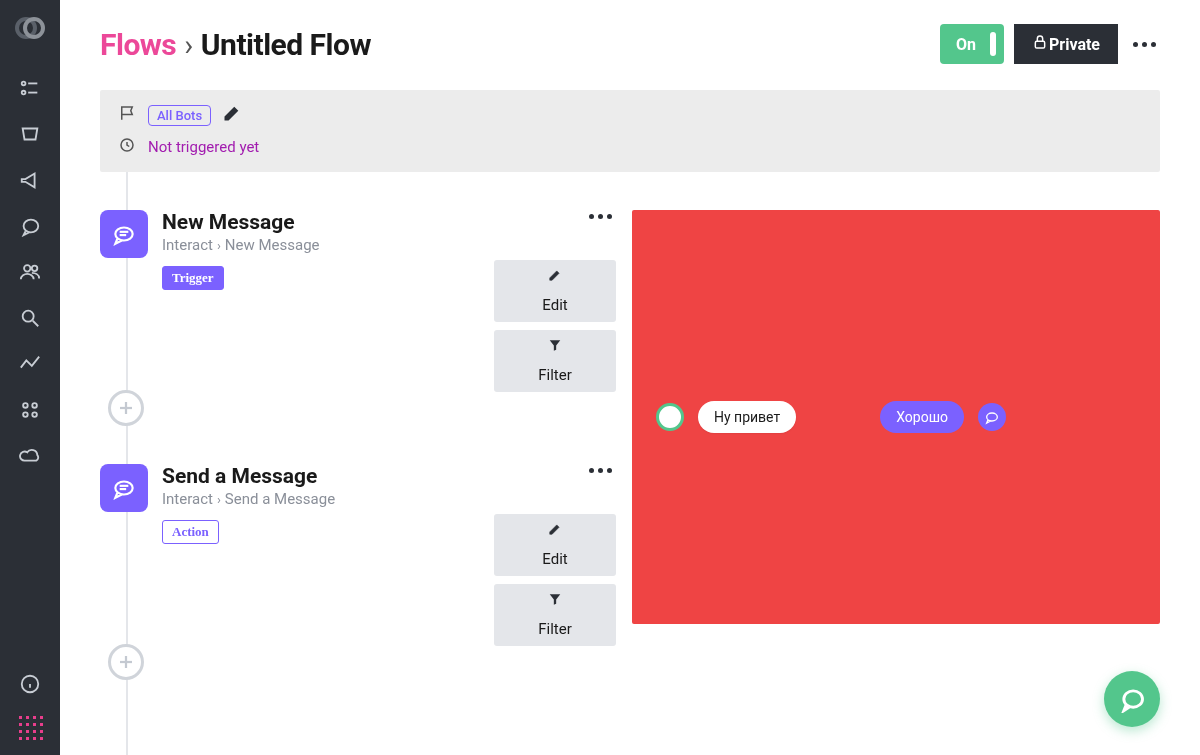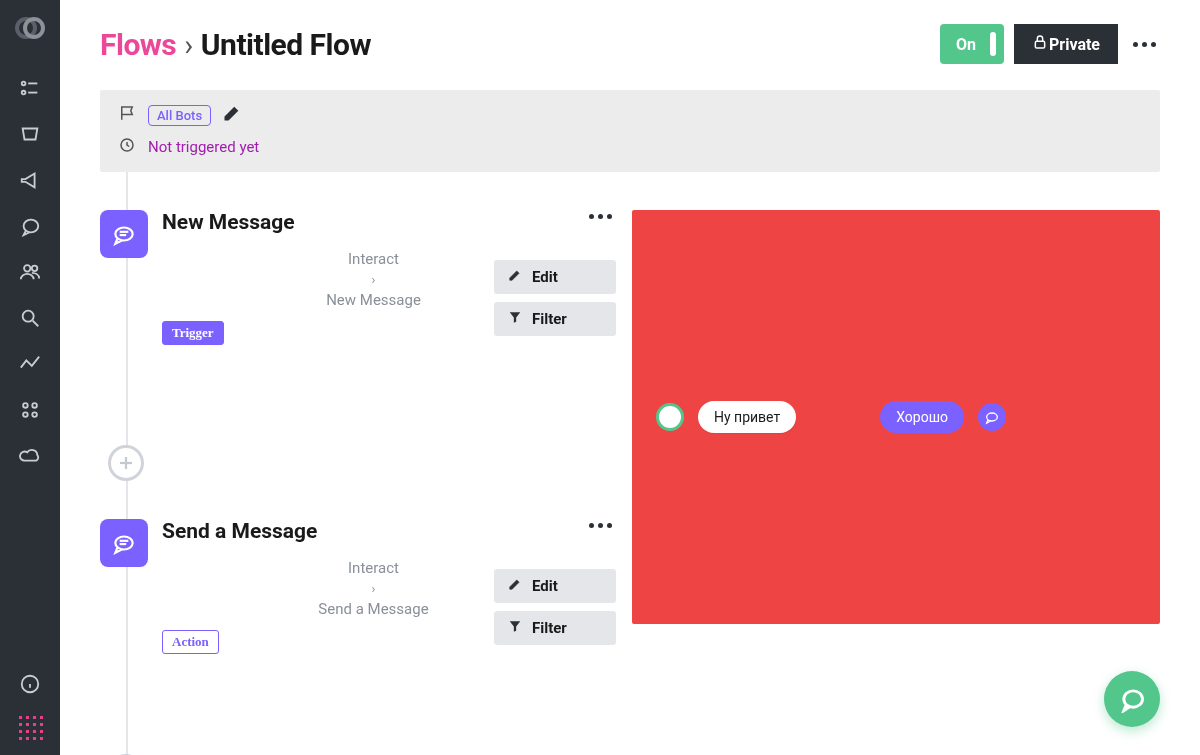--- a/index.html
+++ b/index.html
@@ -57,30 +57,30 @@
 
   
   .step-wrapper { position:relative; padding-top: 38px;}
   .step-card { display:flex; gap: 14px; position:relative; z-index:1;}
   .step-badge { width: 48px; height: 48px; border-radius: 8px; background: #7b61ff; display:flex; align-items:center; justify-content:center; flex-shrink:0;}
   .step-badge svg { width: 26px; height: 26px; stroke:#fff; fill:none; stroke-width:2;}
   .step-body { flex: 1;}
   .step-header { display: flex; align-items: flex-start; }
   .step-titles { flex: 1;}
   .step-title { font-size: 21px; font-weight: 700; color:#1a1a1a;}
-  .step-path { font-size: 15px; color:#8a8f99; margin-top: 16px; display:flex; align-items:center; gap:4px;flex-direction:column;}
+  .step-path { font-size: 15px; color:#8a8f99; margin-top: 2px; display:flex; align-items:center; gap:4px;}
   .step-path .chev { font-size: 13px;}
   .step-more { padding: 4px; cursor:pointer;}
   .step-more .dots span { background:#2b2f36;}
   .step-tag { display:inline-block; margin-top: 12px; font-size: 13px; padding: 3px 9px; border-radius: 3px; font-weight:600;font-family:Liberation Serif, serif;}
   .step-tag.trigger { background:#7b61ff; color:#fff; border:1.5px solid #7b61ff;}
   .step-tag.action { background:#fff; color:#7b61ff; border:1.5px solid #7b61ff;}
   .step-actions { position:absolute; right: 0; top: 88px; display:flex; flex-direction:column; gap:8px;}
   .step-wrapper.first .step-actions { top: 88px;}
-  .action-btn { background:#e4e6ea; border-radius:3px; padding: 8px 14px; width: 122px; display:flex; align-items:center; gap:10px; font-weight:700; font-size:15px; cursor:pointer;}
+  .action-btn { background:#e4e6ea; border-radius:3px; padding: 8px 14px; width: 122px; display:flex; align-items:center; gap:10px; font-weight:400; font-size:15px; cursor:pointer;flex-direction:column;}
   .action-btn svg { width:14px; height:14px; stroke:#2b2f36; fill:#2b2f36;}
   .action-btn.filter svg { fill:#2b2f36; stroke:none;}
 
   .add-step { width:36px; height:36px; border-radius:50%; border: 3px solid #d0d4da; background:#fff; display:flex; align-items:center; justify-content:center; margin-left: 8px; margin-top: 30px; cursor:pointer; z-index:1; position:relative;}
   .add-step svg { width:18px; height:18px; stroke:#c4c9d1; stroke-width:3; fill:none;}
 
   
   .chat-row { display:flex; align-items:center; gap: 14px;}
   .chat-row.incoming { justify-content: flex-start;}
   .chat-row.outgoing { justify-content: flex-end;}

